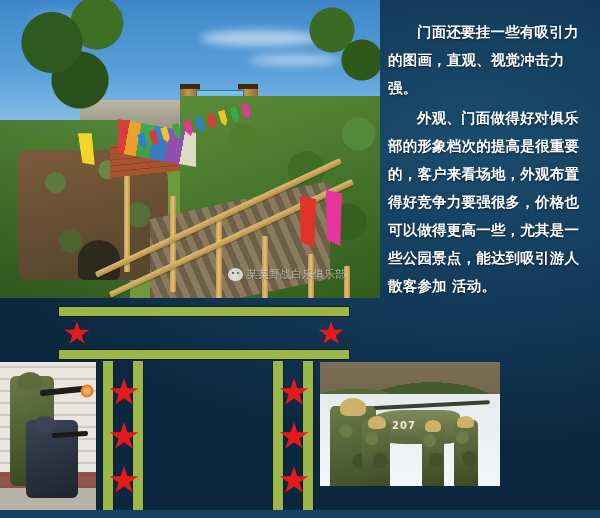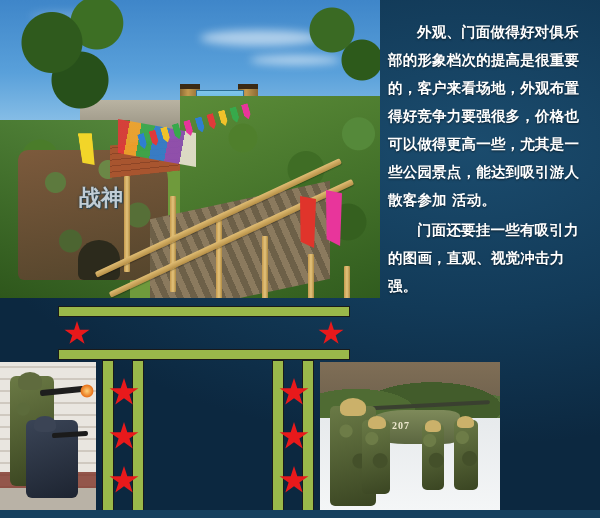--- a/index.html
+++ b/index.html
@@ -270,23 +270,22 @@
   }
   .photo-bl .solA{left:10px;top:14px;width:44px;height:110px;}
   .photo-bl .solB{left:26px;top:58px;width:52px;height:78px;background:linear-gradient(160deg,#3a4456,#1d2431);}
   .photo-bl .helmA{position:absolute;left:18px;top:10px;width:24px;height:18px;border-radius:50% 50% 30% 30%;background:#5f6b3e;}
   .photo-bl .helmB{position:absolute;left:34px;top:54px;width:22px;height:16px;border-radius:50% 50% 30% 30%;background:#3b4455;}
   .photo-bl .gunA{position:absolute;left:40px;top:26px;width:44px;height:6px;background:#1e1e1e;transform:rotate(-6deg);border-radius:2px;}
   .photo-bl .gunB{position:absolute;left:52px;top:70px;width:36px;height:5px;background:#1b1b1b;transform:rotate(-4deg);border-radius:2px;}
   .photo-bl .muzzle{position:absolute;left:80px;top:22px;width:14px;height:14px;border-radius:50%;background:radial-gradient(circle,#ffd27a,#e8741c 60%,transparent 70%);}
 
   .photo-br{
-    position:absolute;left:320px;top:362px;width:180px;height:148px;overflow:hidden;
+    position:absolute;left:320px;top:362px;width:180px;height:124px;overflow:hidden;
     background:#dfe3e6;
-    font-family:Liberation Serif, serif;
   }
   .photo-br .mtn{
     position:absolute;left:0;top:0;width:100%;height:58px;
     background:linear-gradient(180deg,#7f6e56,#6b5e4b);
   }
   .photo-br .mtngreen{
     position:absolute;left:0;top:14px;width:100%;height:46px;
     background:
       radial-gradient(ellipse 60px 24px at 20% 80%, #4f6b33 0 100%, transparent 100%),
       radial-gradient(ellipse 70px 26px at 62% 70%, #425c2b 0 100%, transparent 100%),
@@ -342,21 +341,20 @@
     <div class="tower tw-l"></div>
     <div class="tower tw-r"></div>
     <div class="gatebanner">战神CS基地</div>
 
     <div class="bushR"></div>
     <div class="bushL"></div>
 
     <div class="stonewall"></div>
     <div class="bricks"></div>
     <div class="cave"></div>
-    <div class="logo">战神</div>
 
     <div class="tarp"></div>
 
     <div class="stair"></div>
     <div class="post p1"></div>
     <div class="post p2"></div>
     <div class="post p3"></div>
     <div class="post p4"></div>
     <div class="post p5"></div>
     <div class="post p6"></div>
@@ -372,25 +370,29 @@
       <i style="left:60px;background:#2f7fd0"></i>
       <i style="left:72px;background:#e03a3a"></i>
       <i style="left:84px;background:#f0c22a"></i>
       <i style="left:96px;background:#37a94b"></i>
       <i style="left:108px;background:#e8359b"></i>
     </div>
     <div class="bigflag fy"></div>
     <div class="bigflag fr1"></div>
     <div class="bigflag fr2"></div>
 
+    <div class="watermark">
+      <span class="wechat"></span>
+      <span>某某野战白乐俱乐部</span>
+    </div>
   </div>
 
   <div class="textpanel">
+    <p>门面还要挂一些有吸引力的图画，直观、视觉冲击力强。</p>
     <p>外观、门面做得好对俱乐部的形象档次的提高是很重要的，客户来看场地，外观布置得好竞争力要强很多，价格也可以做得更高一些，尤其是一些公园景点，能达到吸引游人散客参加 活动。</p>
-    <p>门面还要挂一些有吸引力的图画，直观、视觉冲击力强。</p>
   </div>
 
   <div class="signwrap">
     <div class="bar bar-top"></div>
     <div class="bar bar-bottom"></div>
     <div class="star star-left"></div>
     <div class="star star-right"></div>
   </div>
 
   <div class="starcol" id="starcol-left">

